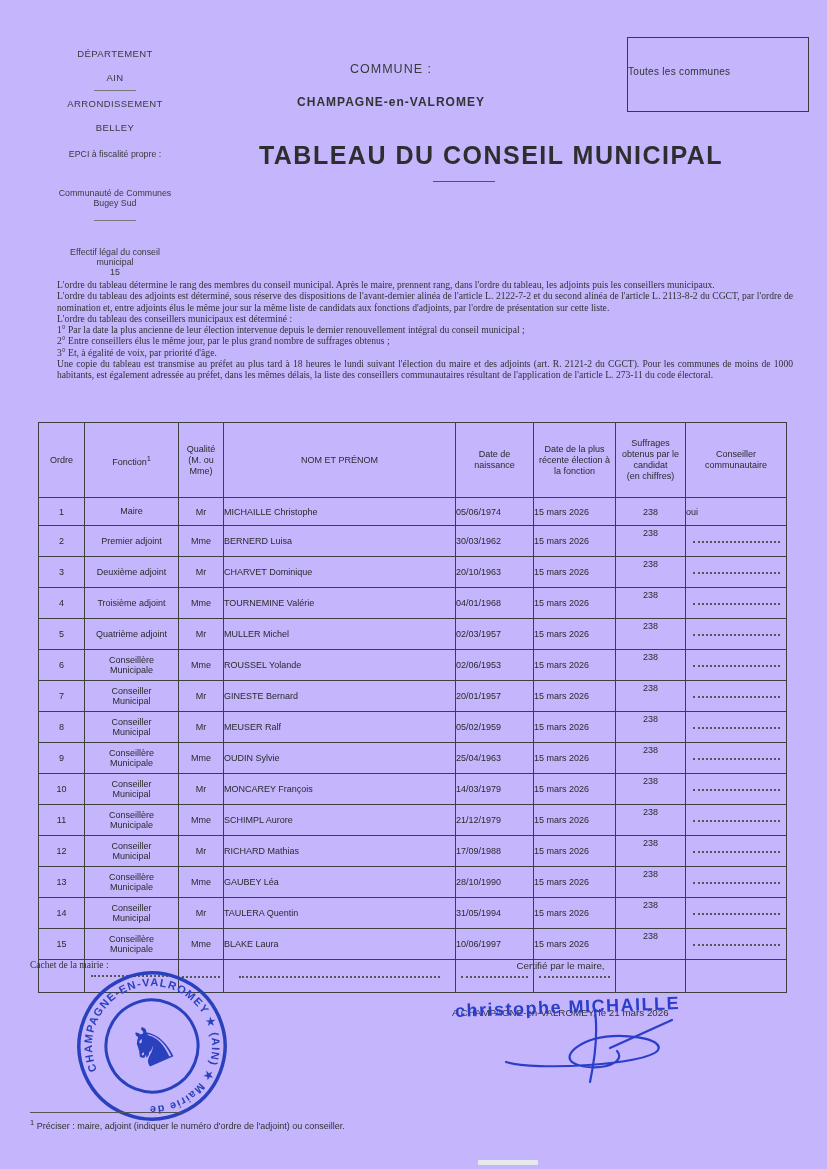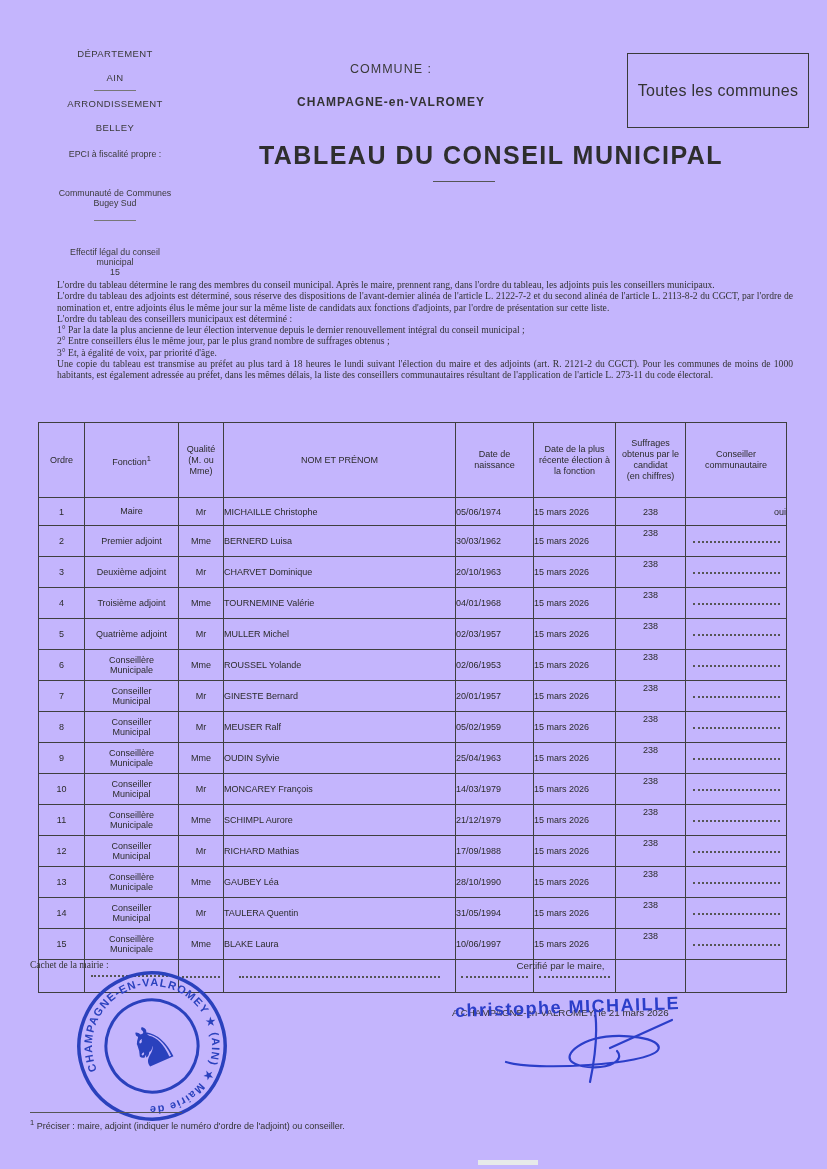--- a/index.html
+++ b/index.html
@@ -18,21 +18,21 @@
   .commune-name{font-size:12px;font-weight:bold;letter-spacing:1px;margin-top:19px;color:#333;}
   .title-block{position:absolute;left:158px;top:141px;width:666px;text-align:center;}
   .doc-title{font-size:25px;font-weight:bold;letter-spacing:1.5px;color:#2e2e2e;
              font-family:"Liberation Sans",sans-serif;}
   .doc-subtitle{font-size:10.5px;font-weight:bold;letter-spacing:1.1px;word-spacing:2px;
                 margin-top:5px;color:#2e2e2e;font-family:"Liberation Serif",serif;}
   .title-rule{width:62px;border-top:1.5px solid #555;margin:11px auto 0;transform:translateX(-27px);}
 
   
   .allbox{position:absolute;left:627px;top:37px;width:180px;height:73px;border:1.2px solid #3a3a3a;
-          text-align:center;font-size:16px;color:#333;margin-top:16px;}
+          font-size:10px;color:#333;}
   .allbox span{display:inline-block;margin-top:28px;letter-spacing:.3px;}
 
   
   .intro{position:absolute;left:57px;top:279px;width:736px;
          font-family:"Liberation Serif",serif;font-size:9.6px;line-height:11.3px;
          color:#333;text-align:justify;}
   .intro p{margin:0;}
   .gap10{margin-top:10px;}
   .gap16{margin-top:16px;}
 
@@ -45,21 +45,21 @@
                vertical-align:middle;}
   .ctable tbody td{height:27px;vertical-align:middle;}
   .c-ordre{text-align:center;}
   .c-fonction{text-align:center;line-height:10.5px;}
   .c-qualite{text-align:center;}
   .c-nom{text-align:left;padding-left:7px;font-size:9.5px;}
   .c-naissance{text-align:left;padding-left:8px;}
   .c-election{text-align:left;padding-left:8px;font-size:9.5px;}
   .c-suffrages{text-align:center;}
   td.c-suffrages.top{vertical-align:top;padding-top:2px;}
-  .c-conseiller{text-align:right;}
+  .c-conseiller{text-align:left;}
   td.dots-cell{vertical-align:bottom;padding-bottom:3px;text-align:center;}
   .dots{display:inline-block;width:87%;height:3px;border-bottom:2px dotted #555;}
   tr.placeholder-row td{height:29px;}
 
   
   .cachet-label{position:absolute;left:30px;top:960px;font-size:9.5px;
                 font-family:"Liberation Serif",serif;color:#333;}
   .stamp{position:absolute;left:68px;top:966px;width:168px;height:160px;transform:rotate(-24deg);}
   .certified{position:absolute;left:458px;top:960px;width:205px;text-align:center;
              font-size:9.8px;color:#333;}

